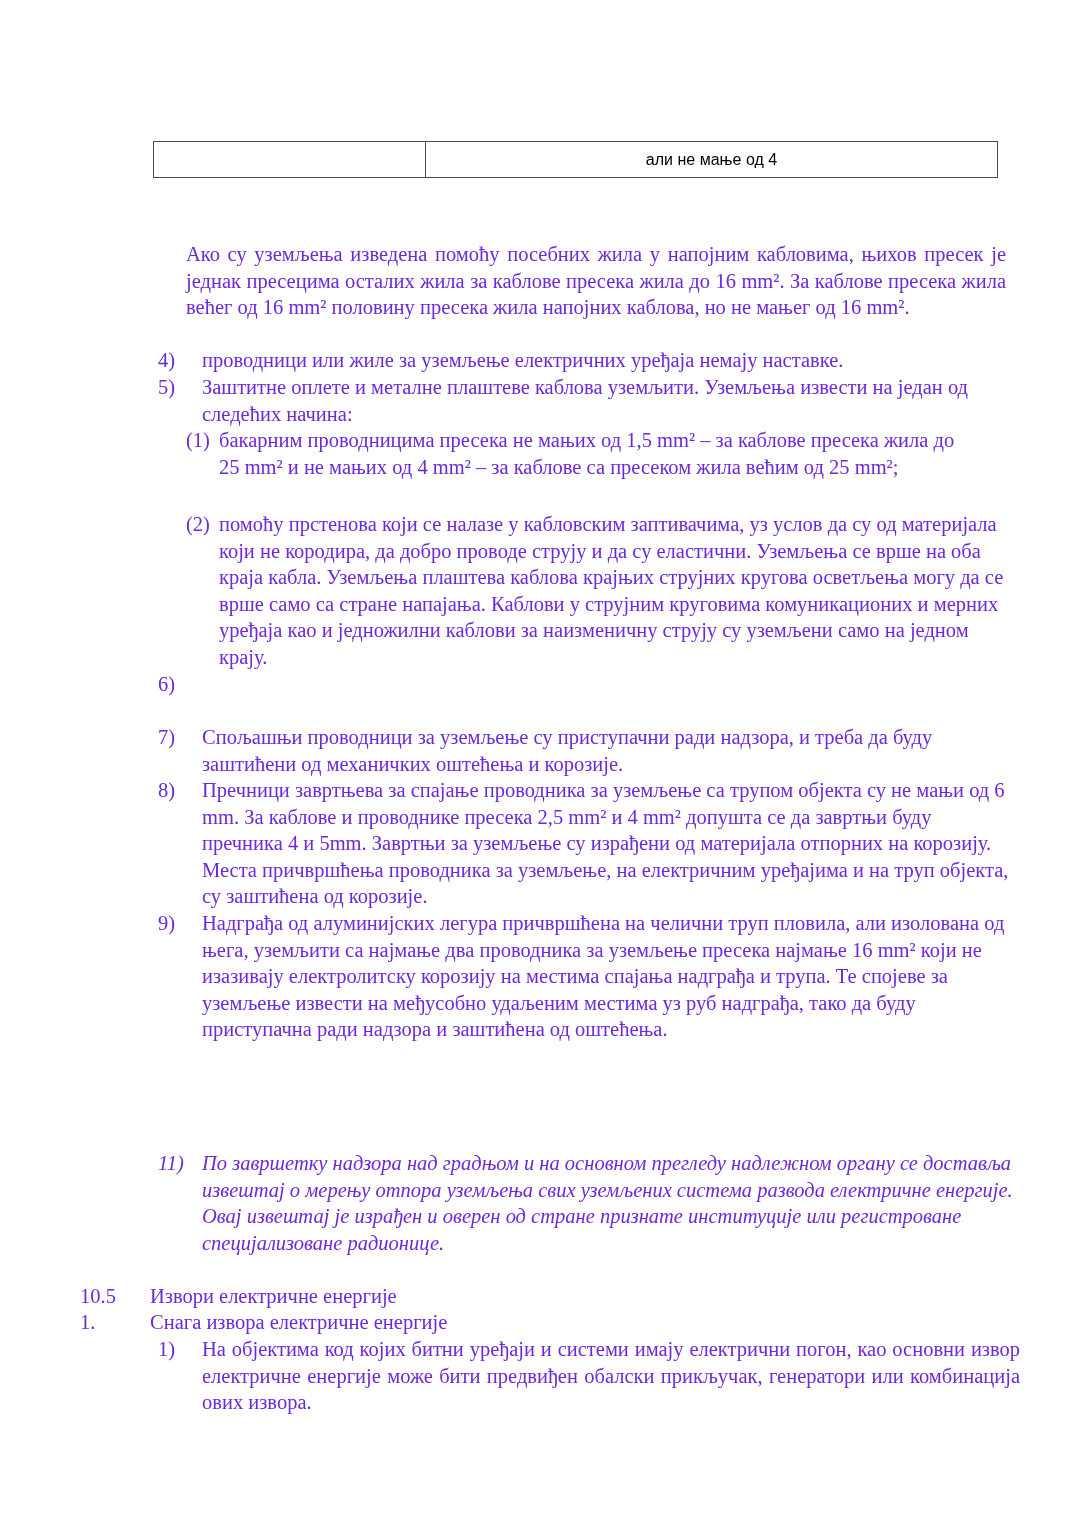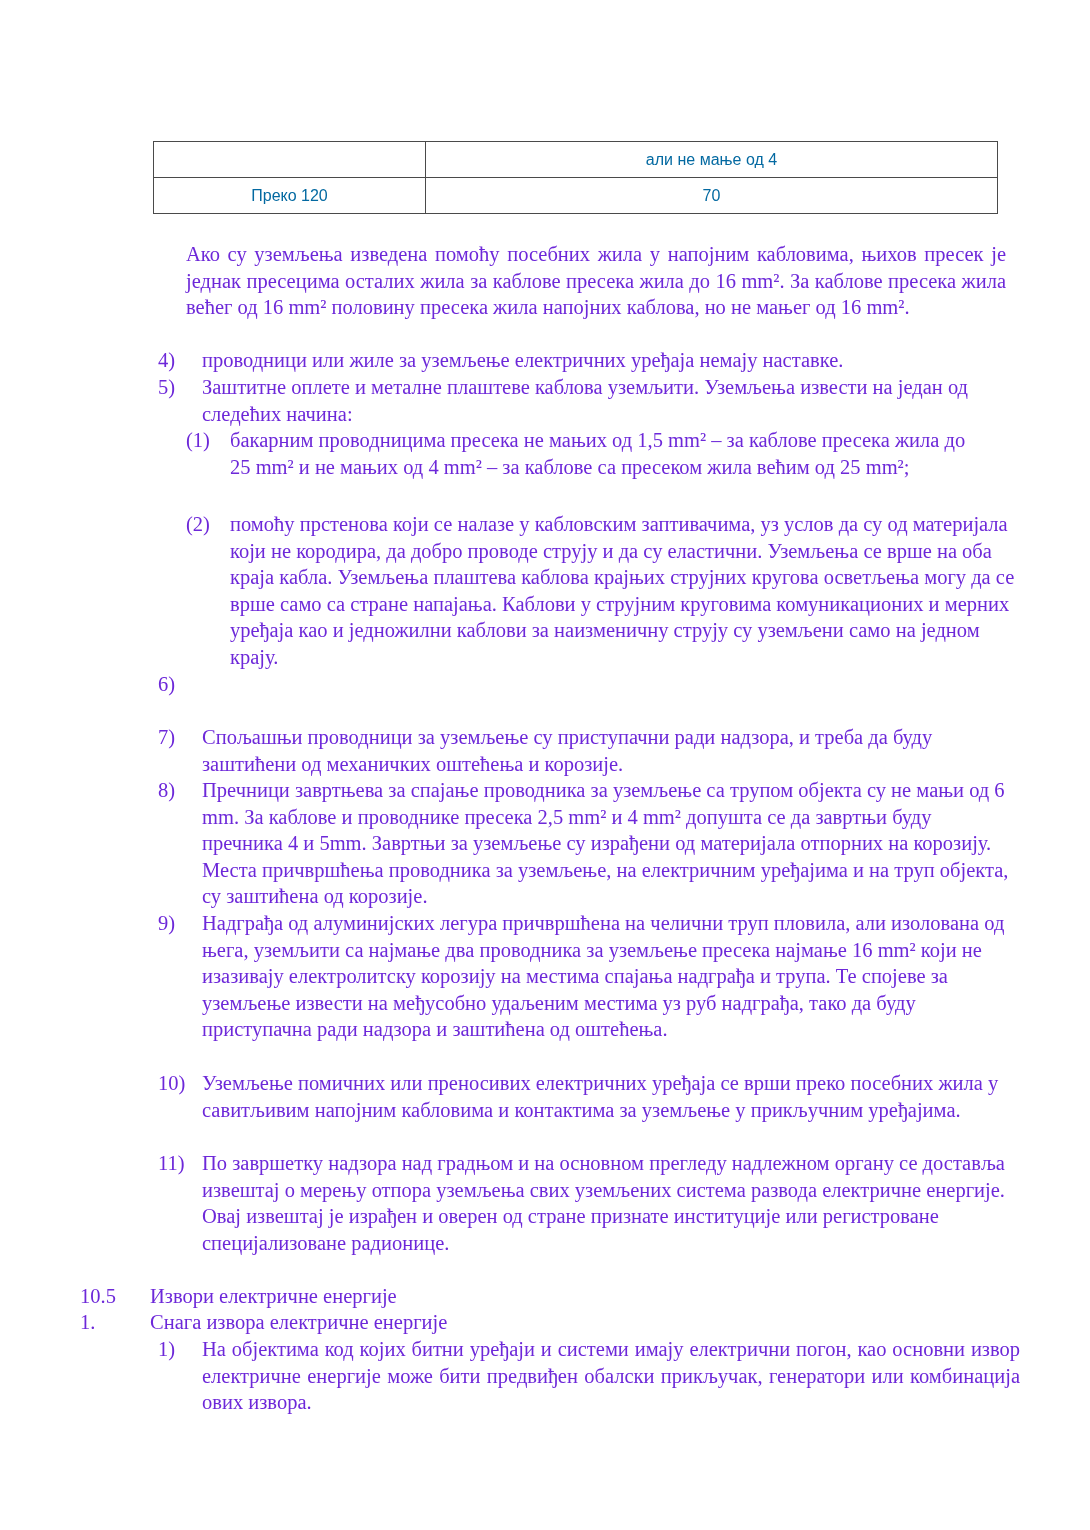--- a/index.html
+++ b/index.html
@@ -1,52 +1,48 @@
 <!DOCTYPE html>
 <html><head>
   <meta charset="utf-8">
   <style>
     html, body { margin: 0; padding: 0; background: #ffffff; }
     body { width: 1090px; height: 1530px; position: relative; overflow: hidden; }
     .page { position: absolute; left: 0; top: 0; width: 1090px; height: 1530px; color: #1a1a1a; }
 
     
     .tbl { position: absolute; left: 153px; top: 141px; width: 845px; border-collapse: collapse;
-           font-family: "Liberation Sans", sans-serif; font-size: 16px; color: #0369a1; }
+           font-family: "Liberation Sans", sans-serif; font-size: 16px; color: #000000; }
     .tbl td { border: 1px solid #4a4a4a; height: 35px; padding: 0; text-align: center; vertical-align: middle; }
     .tbl td.c1 { width: 271px; }
 
     
     .txt { font-family: "Liberation Serif", serif; font-size: 20.5px; line-height: 26.6px; color: #6d28d9; }
     .para { position: absolute; left: 186px; width: 820px; text-align: justify; }
     .item { position: absolute; left: 158px; width: 848px; }
     .item .num { position: absolute; left: 0; top: 0; }
     .item .body { margin-left: 44px; }
     .sub { position: absolute; left: 186px; width: 820px; }
     .sub .num { position: absolute; left: 0; top: 0; }
-    .sub .body { margin-left: 44px; font-family: Liberation Serif, serif; }
+    .sub .body { margin-left: 33px; font-family: Liberation Serif, serif; }
     .heading { position: absolute; left: 80px; width: 920px; }
     .heading .hnum { position: absolute; left: 0; top: 0; text-align: center; }
     .heading .htext { position: absolute; left: 70px; top: 0; white-space: nowrap; }
     .just { text-align: justify; }
   </style>
 </head>
 <body>
 
 <div class="page">
 
   <table class="tbl">
     <tbody>
         <tr>
       <td class="c1"></td>
       <td>али не мање од 4</td>
-    </tr>
-    <tr>
-      <td class="c1">Преко 120</td>
-      <td>70</td>
     </tr>
   </tbody>
     </table>
 
   <div class="txt para" style="top:241px;">Ако су уземљења изведена помоћу посебних жила у напојним кабловима, њихов пресек је једнак пресецима осталих жила за каблове пресека жила до 16 mm². За каблове пресека жила већег од 16 mm² половину пресека жила напојних каблова, но не мањег од 16 mm².</div>
 
   <div class="txt item" style="top:347px;">
     <span class="num">4)</span>
     <div class="body">проводници или жиле за уземљење електричних уређаја немају наставке.</div>
   </div>
@@ -78,26 +74,22 @@
   <div class="txt item" style="top:777px;">
     <span class="num">8)</span>
     <div class="body" style="width:815px;">Пречници завртњева за спајање проводника за уземљење са трупом објекта су не мањи од 6 mm. За каблове и проводнике пресека 2,5 mm² и 4 mm² допушта се да завртњи буду пречника 4 и 5mm. Завртњи за уземљење су израђени од материјала отпорних на корозију. Места причвршћења проводника за уземљење, на електричним уређајима и на труп објекта, су заштићена од корозије.</div>
   </div>
 
   <div class="txt item" style="top:910px;">
     <span class="num">9)</span>
     <div class="body" style="width:805px;">Надграђа од алуминијских легура причвршћена на челични труп пловила, али изолована од њега, уземљити са најмање два проводника за уземљење пресека најмање 16 mm² који не изазивају електролитску корозију на местима спајања надграђа и трупа. Те спојеве за уземљење извести на међусобно удаљеним местима уз руб надграђа, тако да буду приступачна ради надзора и заштићена од оштећења.</div>
   </div>
 
-  <div class="txt item" style="top:1070px;">
-    <span class="num" style="left:0;">10)</span>
-    <div class="body" style="width:800px;">Уземљење помичних или преносивих електричних уређаја се врши преко посебних жила у савитљивим напојним кабловима и контактима за уземљење у прикључним уређајима.</div>
-  </div>
 
-  <div class="txt item" style="top:1150px;">
+  <div class="txt item" style="top:1150px;font-style:italic;">
     <span class="num" style="left:0;">11)</span>
     <div class="body" style="width:820px;">По завршетку надзора над градњом и на основном прегледу надлежном органу се доставља извештај о мерењу отпора уземљења свих уземљених система развода електричне енергије. Овај извештај је израђен и оверен од стране признате институције или регистроване специјализоване радионице.</div>
   </div>
 
   <div class="txt heading" style="top:1283px;">
     <span class="hnum">10.5</span>
     <span class="htext">Извори електричне енергије</span>
   </div>
 
   <div class="txt heading" style="top:1309px;">

